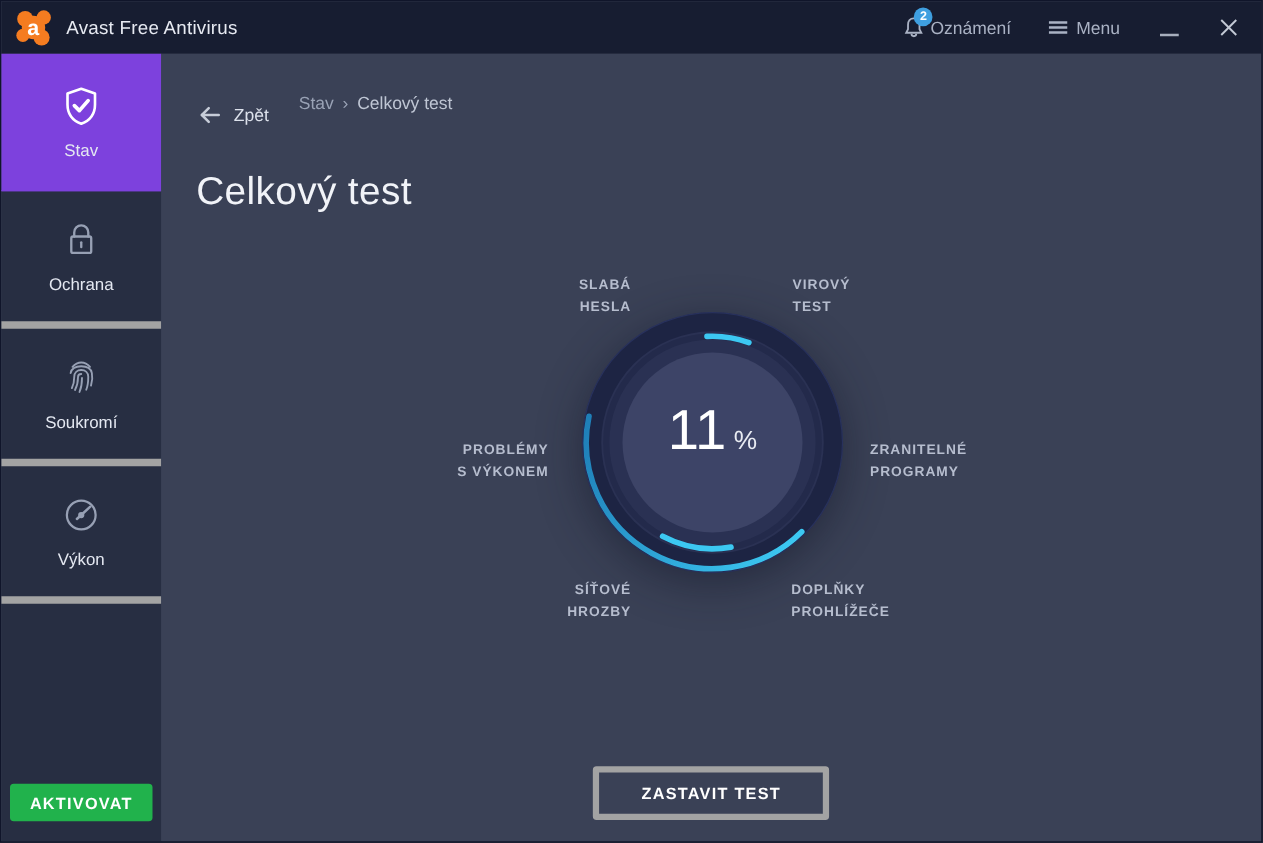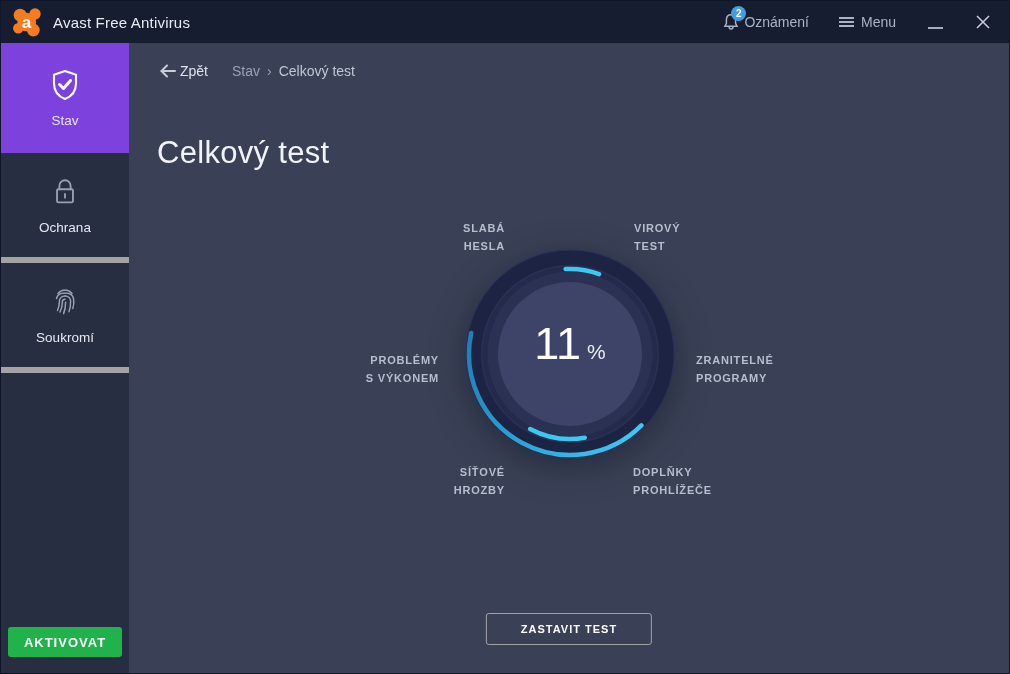--- a/index.html
+++ b/index.html
@@ -45,21 +45,21 @@
     margin:0 7px 16px; height:30px; background:#21b24c; border:none; border-radius:3px;
     color:#fff; font-family:inherit; font-size:13px; font-weight:bold; letter-spacing:1px; cursor:pointer;
   }
   .mobil-row{
     height:48px; display:flex; align-items:center; justify-content:center; gap:9px;
     color:#f0f2f7; font-size:15px; cursor:pointer; margin-bottom:6px;
   }
   
   .main{ flex:1; position:relative; background:#3a4156; }
   .breadcrumb{ position:absolute; top:20px; left:30px; display:flex; align-items:center; font-size:14px; }
-  .back-link{ display:flex; align-items:center; gap:4px; color:#dde2ec; cursor:pointer; }
+  .back-link{ display:flex; align-items:center; gap:11px; color:#dde2ec; cursor:pointer;margin-top:21px; }
   .crumb-path{ margin-left:24px; color:#99a2b5; display:flex; gap:7px; align-items:center; }
   .crumb-current{ color:#bfc6d4; }
   .page-title{ position:absolute; top:92px; left:28px; color:#f1f3f8; font-size:31px; font-weight:300; letter-spacing:.3px; }
   
   .gauge-svg{ position:absolute; left:336px; top:206px; filter:drop-shadow(0 8px 18px rgba(10,14,30,.45)); }
   .pct-wrap{
     position:absolute; left:336px; top:196px; width:210px; height:210px;
     display:flex; align-items:center; justify-content:center; pointer-events:none;
   }
   .pct-inner{ display:flex; align-items:baseline; }
@@ -71,22 +71,22 @@
   }
   .lbl-right{ text-align:right; }
   .lbl-tl{ right:504px; top:176px; }
   .lbl-tr{ left:505px;  top:176px; }
   .lbl-ml{ right:570px; top:308px; }
   .lbl-mr{ left:567px;  top:308px; }
   .lbl-bl{ right:504px; top:420px; }
   .lbl-br{ left:504px;  top:420px; }
   .stop-btn{
     position:absolute; left:50%; top:570px; transform:translateX(-50%);
-    background:transparent; border:1px solid #a3a3a3; border-radius:3px; color:#fff;
-    font-family:inherit; font-size:11px; font-weight:bold; letter-spacing:1px;
+    background:transparent; border:5px solid #a3a3a3; border-radius:3px; color:#fff;
+    font-family:inherit; font-size:13px; font-weight:bold; letter-spacing:1px;
     padding:9px 34px; cursor:pointer;
   }
 </style>
 </head>
 <body>
 
 <div class="window">
 
   <div class="titlebar">
     <svg class="logo" viewBox="0 0 28 28">
@@ -167,20 +167,31 @@
             <path d="M7.5 13.5 C8.2 9.8 11.7 8 16 8 C20.3 8 23.8 9.8 24.5 13.5 C25.1 16.6 24.8 20.5 23.8 23.5"></path>
             <path d="M16 11 C12.7 11 10.4 13.2 10.4 16.3 C10.4 19.8 9.8 22.8 8.5 25.5"></path>
             <path d="M16 11 C19.3 11 21.6 13.2 21.6 16.3 C21.6 19.9 21.3 23.6 20 26.8"></path>
             <path d="M16 14.2 C14.5 14.2 13.4 15.2 13.4 16.8 C13.4 20.4 12.6 24 11 27"></path>
             <path d="M16.6 17.3 C16.6 21.3 16 25.3 14.6 28.6"></path>
           </svg>
         </span>
         <span>Soukromí</span>
       </div>
 
+      <div class="side-item">
+        <span class="sicon">
+          <svg width="32" height="34" viewBox="0 0 32 34" fill="none" stroke="currentColor" stroke-width="1.8" stroke-linecap="round">
+            <circle cx="16" cy="17" r="11.5"></circle>
+            <circle cx="16" cy="17" r="1.6" fill="currentColor"></circle>
+            <line x1="16" y1="17" x2="23" y2="10.5" stroke-width="2"></line>
+            <line x1="16" y1="17" x2="12.5" y2="20.2" stroke-width="2"></line>
+          </svg>
+        </span>
+        <span>Výkon</span>
+      </div>
 
       <div class="side-bottom">
         <div class="side-spacer"></div>
         <button class="activate-btn">AKTIVOVAT</button>
       </div>
     </div>
 
     <div class="main">
 
       <div class="breadcrumb">

